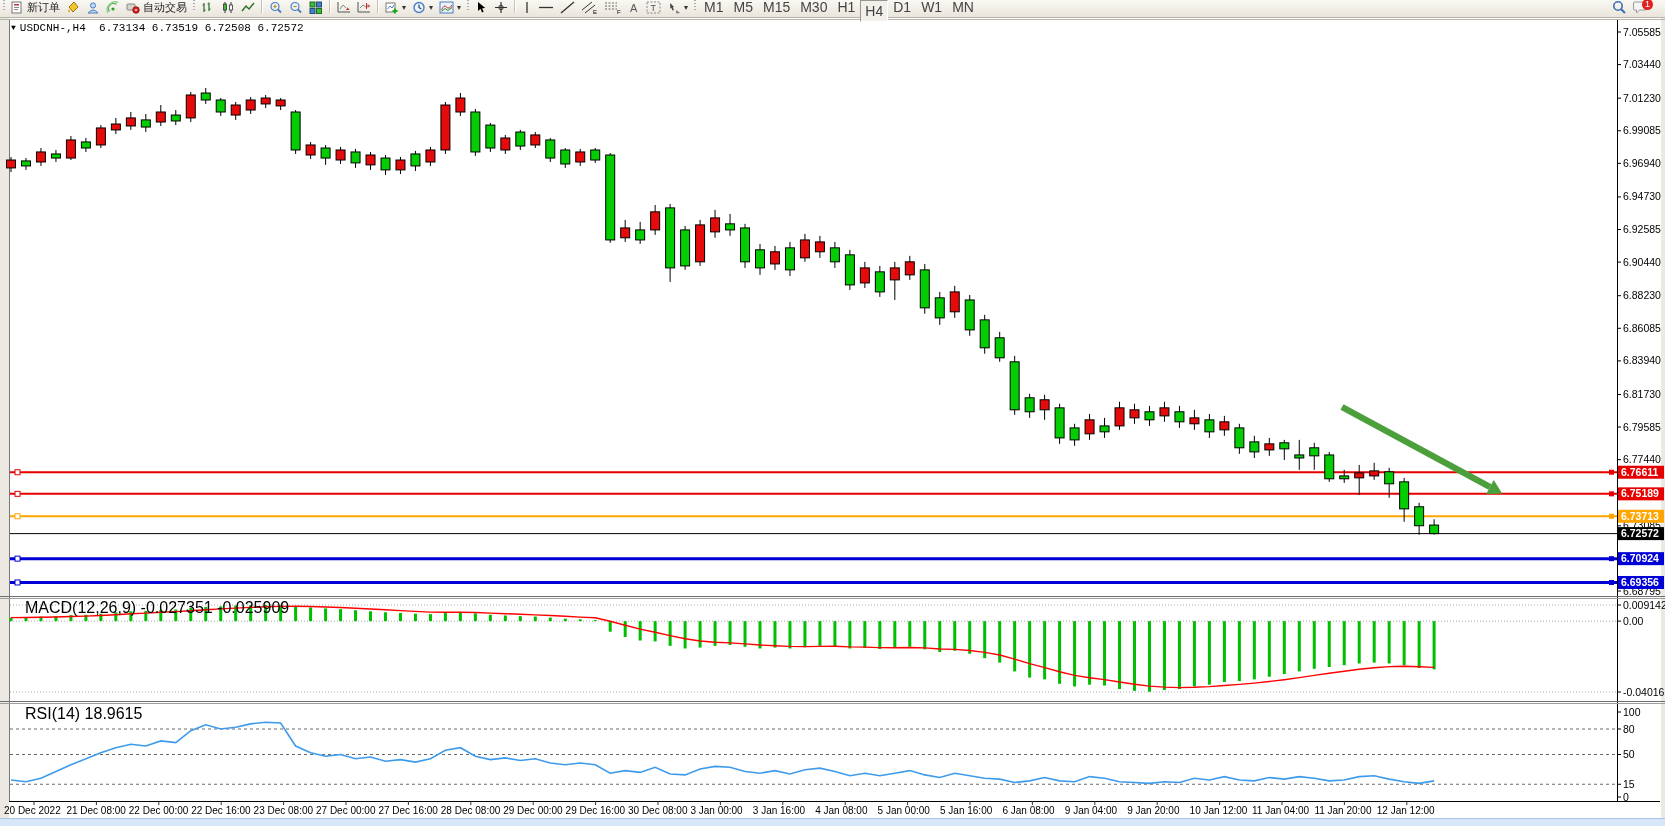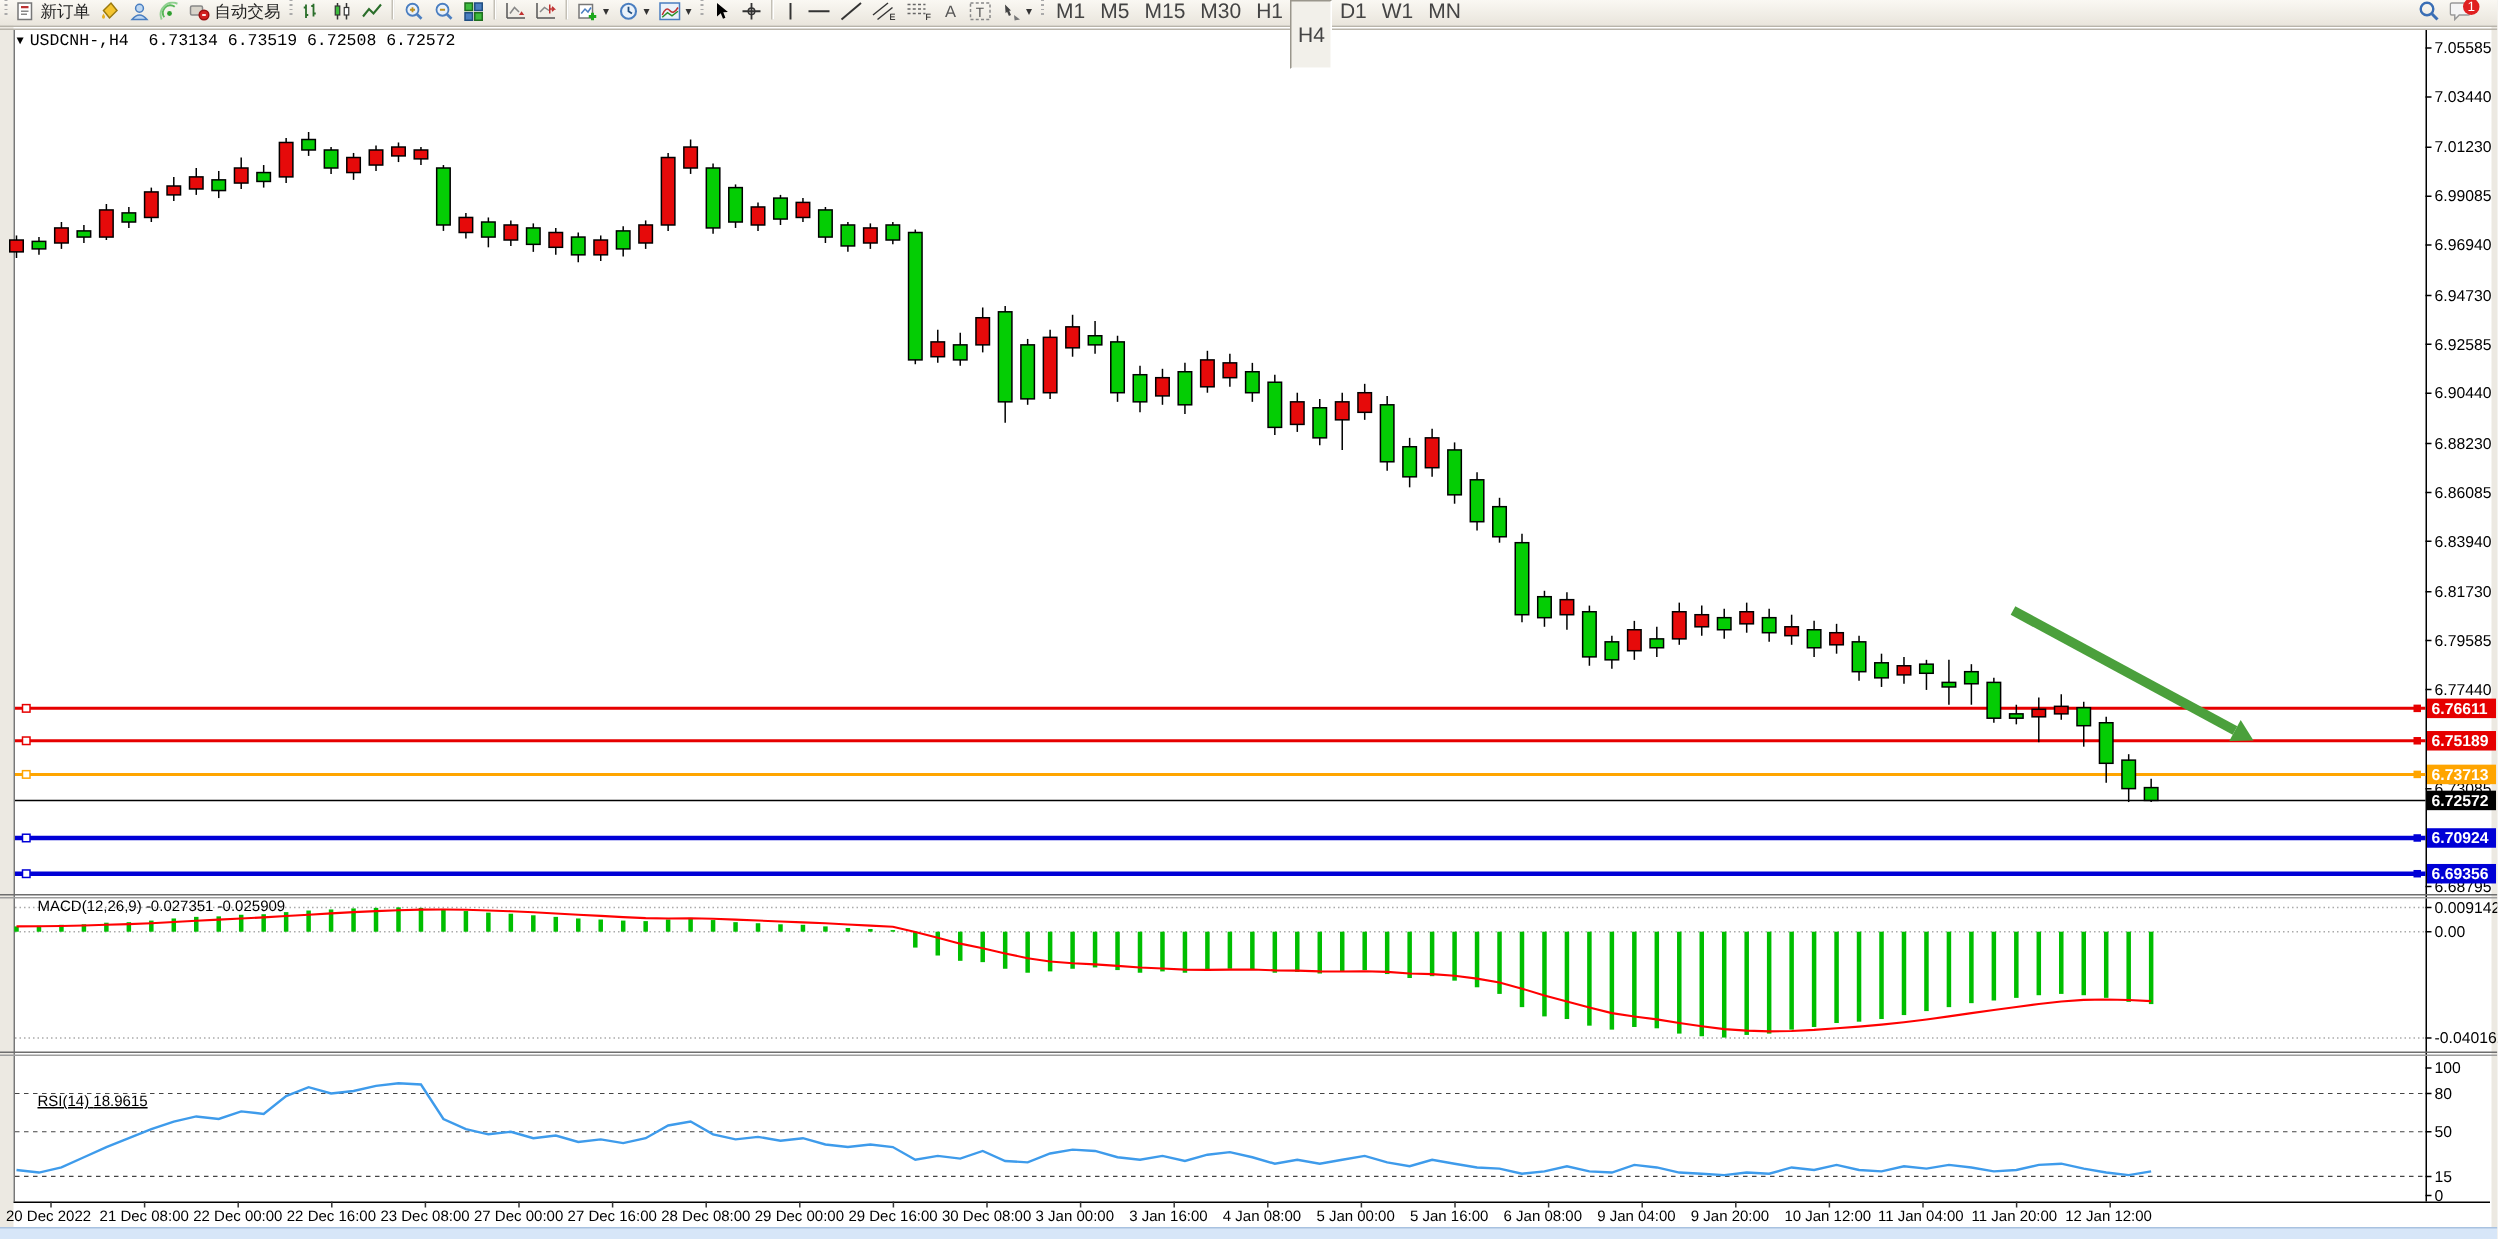--- a/index.html
+++ b/index.html
@@ -11,27 +11,27 @@
     display:flex;align-items:flex-start;font-size:11px;color:#222;z-index:5;}
   .tbtn{height:15px;display:flex;align-items:center;gap:3px;padding:0 3px;cursor:default;}
   .tbtn svg{display:block}
   .grip{width:4px;height:12px;margin:0 2px;
     background-image:repeating-linear-gradient(#AAA 0 1px,transparent 1px 3px);
     background-size:2px 100%;background-repeat:no-repeat;background-position:1px 0;}
   .sep{width:1px;height:13px;background:#C4C0B6;border-right:1px solid #FFF;margin:0 3px;}
   .caret{font-size:8px;color:#333;line-height:8px;}
   .tf{padding:0 5px;color:#444;font-size:14px;height:14px;line-height:14px;}
   .tf.active{background:#F2F0EA;border:1px solid #9A968C;border-bottom-color:#FFF;
-    border-right-color:#FFF;height:12px;line-height:12px;padding:16px 4px;}
+    border-right-color:#FFF;height:12px;line-height:12px;padding:4px 4px;}
   #tb-right{margin-left:auto;display:flex;align-items:center;gap:6px;padding-right:6px;}
   .badge-red{background:#E02020;color:#fff;border-radius:7px;font-size:9px;
     min-width:11px;height:11px;line-height:11px;text-align:center;display:inline-block;
     position:relative;top:-3px;left:-6px;}
   
-  .pane-label{position:absolute;font-size:10px;color:#000;z-index:3;white-space:pre;}
+  .pane-label{position:absolute;font-size:16px;color:#000;z-index:3;white-space:pre;}
   #chart-title{left:11px;top:22px;font-size:11px;font-family:Liberation Mono, monospace;}
   #chart-title .tri{font-size:8px;vertical-align:1px;margin-right:4px;}
   #svg-holder{position:absolute;left:0;top:0;z-index:1;}
   #statusbar{position:absolute;left:0;top:818px;width:1665px;height:8px;
     background:#D7E6F8;border-top:1px solid #A9C2E0;z-index:2;}
 </style>
 </head>
 <body>
 
 <div id="app">
@@ -233,21 +233,21 @@
         <svg width="15" height="14" viewBox="0 0 15 14">
             <path d="M1.5 2 h11 a1 1 0 0 1 1 1 v6 a1 1 0 0 1 -1 1 h-6 l-3 3 v-3 h-2 a1 1 0 0 1 -1 -1 v-6 a1 1 0 0 1 1 -1 Z" fill="#F4F4F4" stroke="#999"></path>
           </svg>
         <span class="badge-red">1</span>
       </span>
     </span>
   </div>
 
   <div id="chart-title" class="pane-label"><span class="tri">▼</span><span>USDCNH-,H4</span>&nbsp;&nbsp;<span>6.73134 6.73519 6.72508 6.72572</span></div>
   <div class="pane-label" style="left:25px;top:599px;"><span>MACD(12,26,9)</span> <span>-0.027351 -0.025909</span></div>
-  <div class="pane-label" style="left:25px;top:729px;text-decoration:underline;"><span>RSI(14)</span> <span>18.9615</span></div>
+  <div class="pane-label" style="left:25px;top:705px;"><span>RSI(14)</span> <span>18.9615</span></div>
 
   <div id="svg-holder">
     <svg id="chart-svg" width="1665" height="826" xmlns="http://www.w3.org/2000/svg">
         <g>
           <rect x="0" y="17" width="1665" height="801" fill="#FFFFFF"></rect>
           <rect x="0" y="17" width="9" height="801" fill="#ECE9E2"></rect>
           <rect x="1661" y="17" width="4" height="801" fill="#ECE9E2"></rect>
           <line x1="9.5" y1="20" x2="9.5" y2="801" stroke="#777" stroke-width="1"></line>
           <line x1="1617.5" y1="20" x2="1617.5" y2="801" stroke="#000" stroke-width="1"></line>
           <line x1="9" y1="801.5" x2="1660" y2="801.5" stroke="#000" stroke-width="1"></line>

